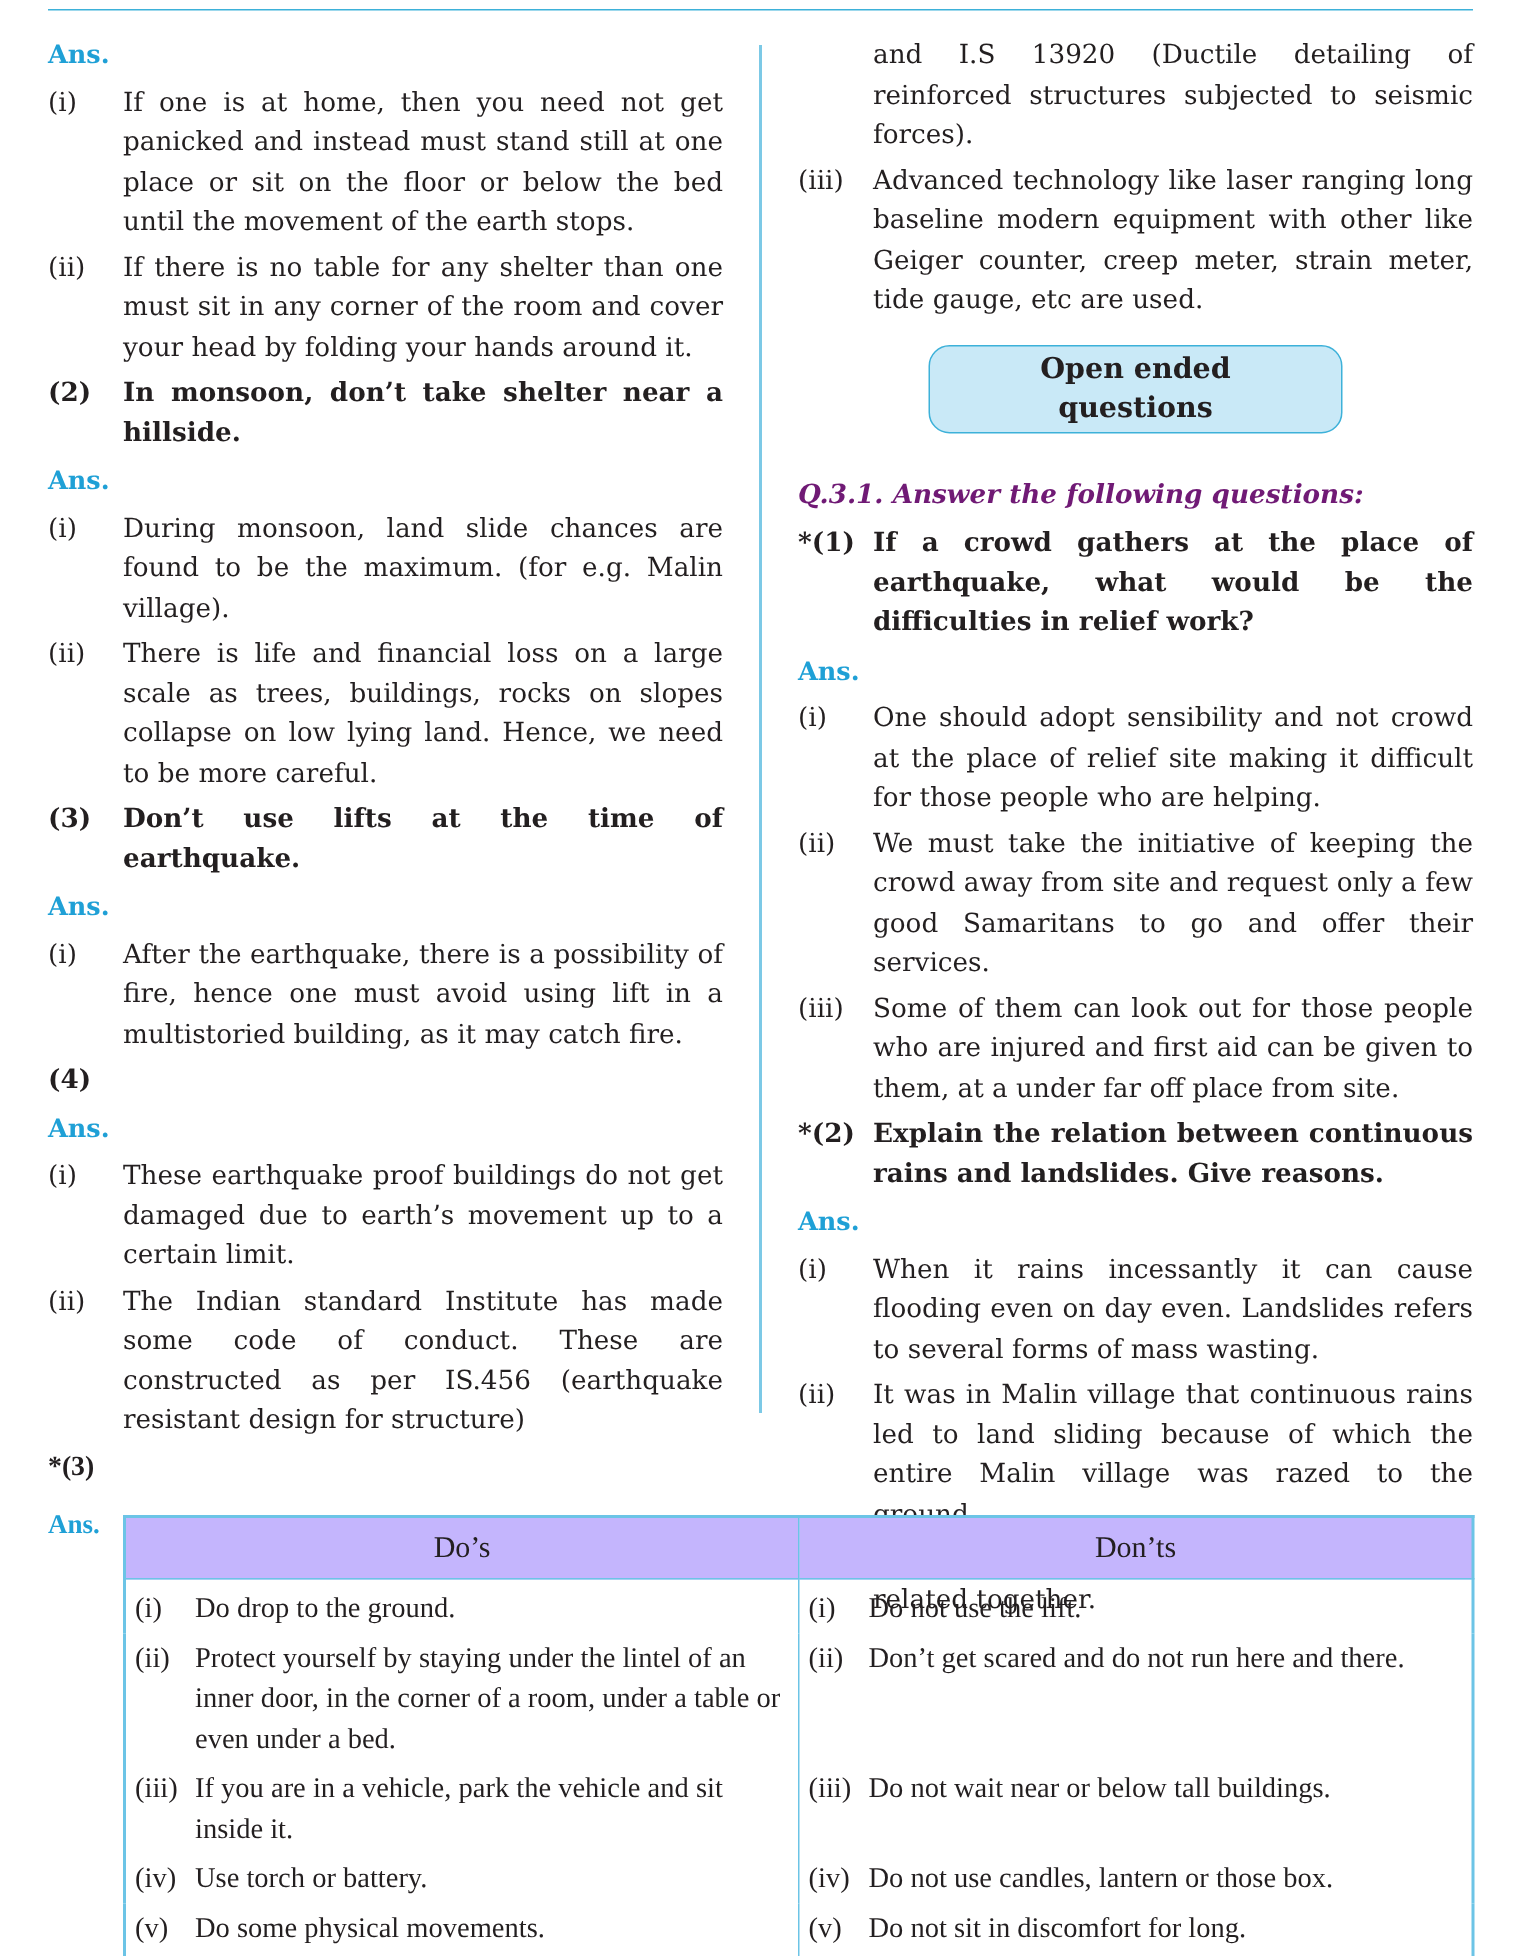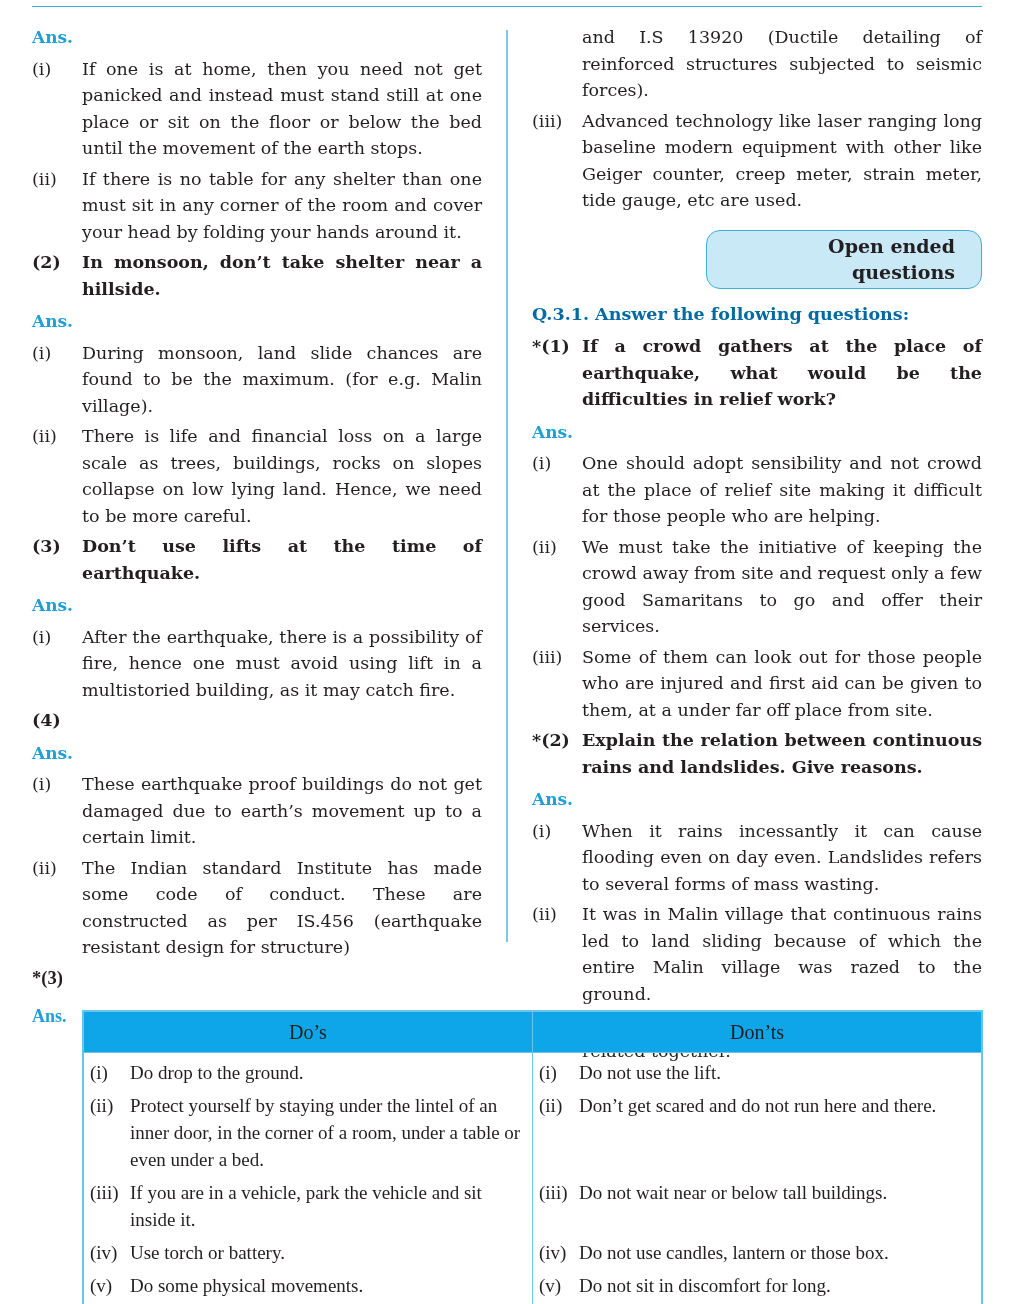--- a/index.html
+++ b/index.html
@@ -12,39 +12,39 @@
   .col-divider { position: absolute; left: 506px; top: 30px; width: 2px; height: 912px; background: #7cc9e6; }
   .col { position: absolute; top: 24px; font-size: 17.5px; line-height: 26.5px; }
   .col.left { left: 32px; width: 450px; }
   .col.right { left: 532px; width: 450px; }
   .ans { color: #1fa0d6; font-weight: bold; font-size: 17px; margin: 0 0 5px 0; }
   .item { display: flex; margin-bottom: 4px; }
   .num { width: 50px; flex: none; }
   .txt { flex: 1; text-align: justify; }
   .q { display: flex; font-weight: bold; margin-bottom: 6px; }
   .q .num { width: 50px; }
-  .qhead { color: #0369a1; font-weight: bold; margin: 4px 0 6px 0; }
-  .pill-wrap { text-align: right; margin: 16px 0 12px 0; }
+  .qhead { color: #701a75; font-weight: bold; margin: 4px 0 6px 0; font-style: italic; }
+  .pill-wrap { text-align: center; margin: 16px 0 28px 0; }
   .pill {
     display: inline-block; padding: 2px 26px; border: 1.5px solid #3db1d9;
     border-radius: 14px; background: #c9e9f7; font-weight: bold; font-size: 19px;
     width: 222px;
   }
   .q3 { position: absolute; left: 32px; top: 968px; width: 950px; display: flex;
         font-family: "Liberation Serif", serif; font-weight: bold; font-size: 18.5px; }
   .q3 .num { width: 50px; }
   .ans2 { position: absolute; left: 32px; top: 1006px; color: #1fa0d6; font-weight: bold;
           font-family: "Liberation Serif", serif; font-size: 18px; }
   table.chart {
     position: absolute; left: 82px; top: 1010px; width: 901px; border-collapse: collapse;
     font-family: "Liberation Serif", serif; font-size: 19px; line-height: 27px;
     border: 2px solid #6cc4e6;
   }
   table.chart th {
-    background: #0ea5e9; font-weight: normal; font-size: 20px; height: 38px;
+    background: #c4b5fd; font-weight: normal; font-size: 20px; height: 38px;
     border: 1.5px solid #6cc4e6; width: 50%;
   }
   table.chart td { vertical-align: top; padding: 0 6px; border-left: 1.5px solid #6cc4e6; border-right: 1.5px solid #6cc4e6; }
   .cell-item { display: flex; padding: 3px 0 3px 0; }
   .cell-item .n { width: 40px; flex: none; }
   .cell-item .t { flex: 1; }
 </style>
 </head>
 <body>
 

